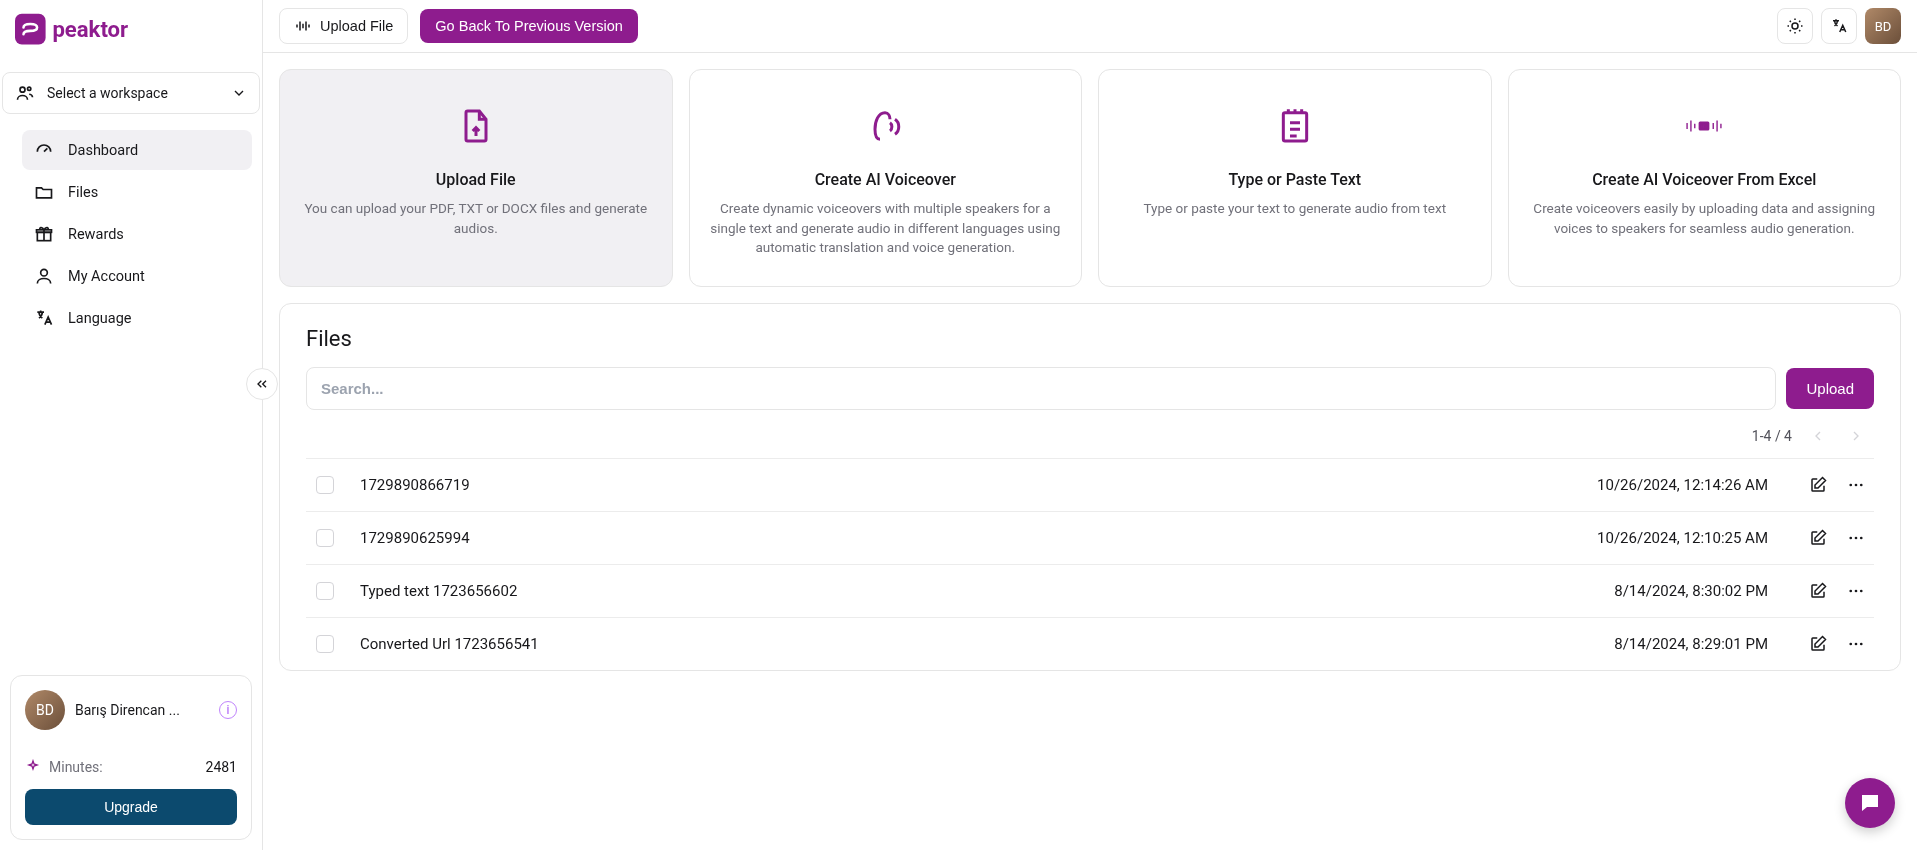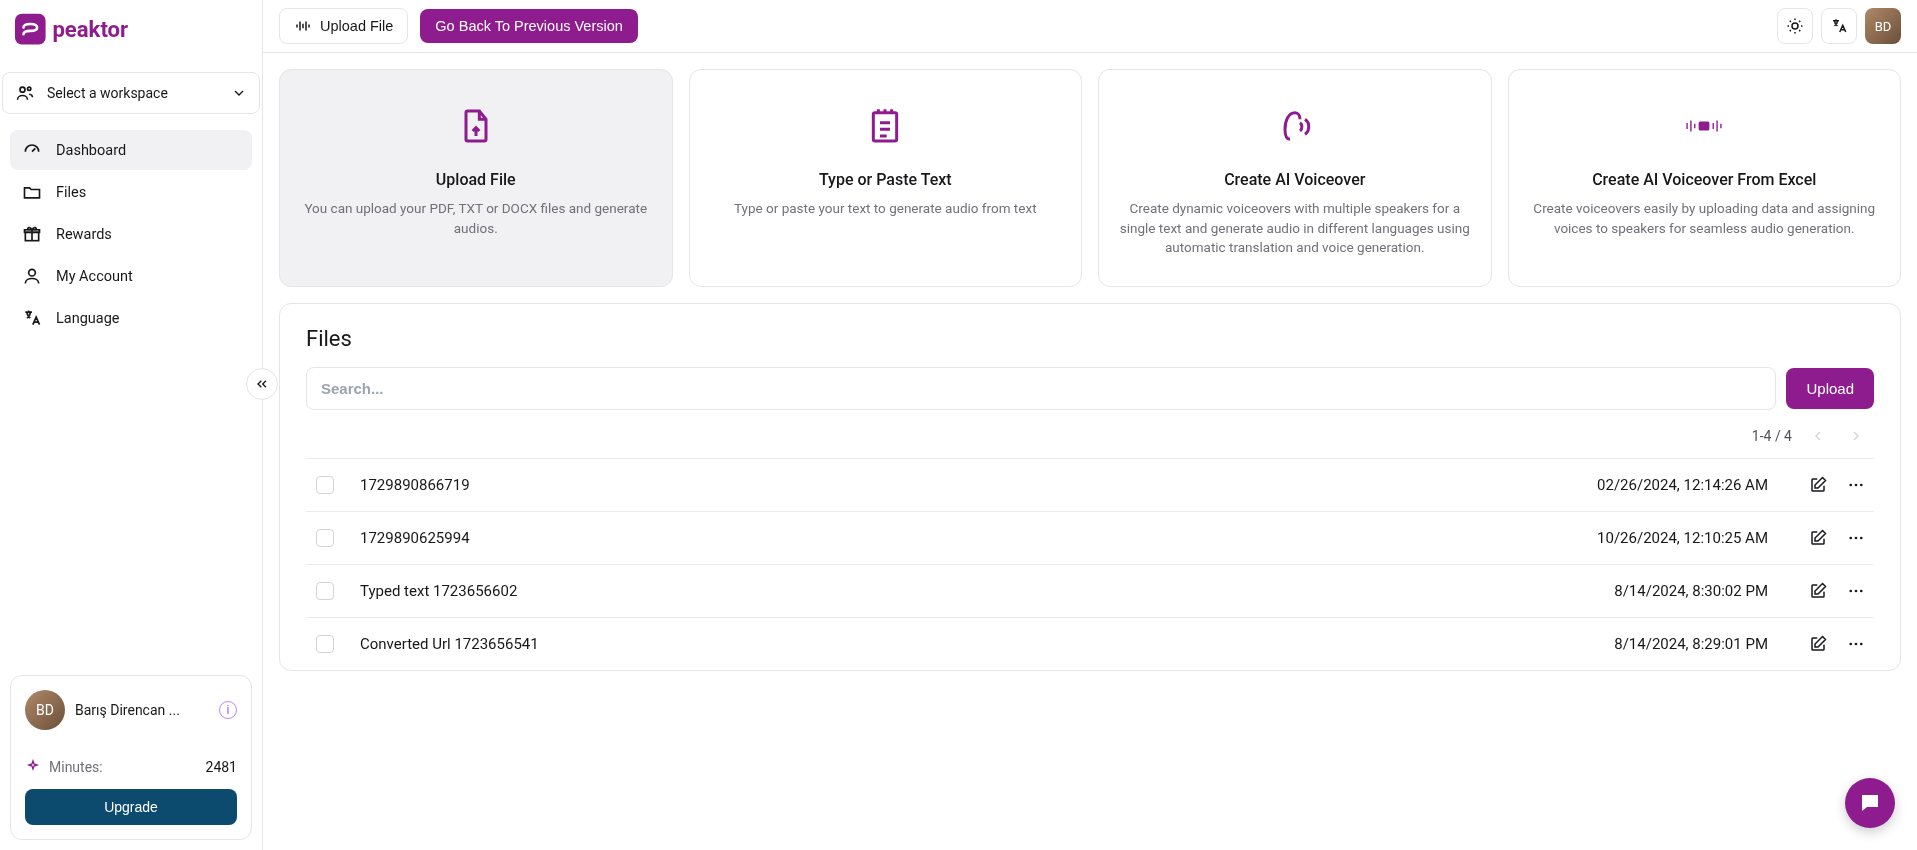--- a/index.html
+++ b/index.html
@@ -5,21 +5,21 @@
   * { box-sizing: border-box; margin: 0; padding: 0; }
   body { font-family: -apple-system, BlinkMacSystemFont, "Segoe UI", Roboto, sans-serif; color: #18181b; background: #fff; }
   .app { display: flex; height: 850px; width: 1917px; position: relative; }
 
   
   .sidebar { width: 263px; border-right: 1px solid #e5e5e5; display: flex; flex-direction: column; position: relative; }
   .logo { padding: 12px 15px 8px; }
   .logo svg { width: 170px; height: 36px; }
   .ws-select { margin: 12px 2px; padding: 10px 12px; border: 1px solid #e5e5e5; border-radius: 8px; display: flex; align-items: center; gap: 12px; background: #fff; cursor: pointer; }
   .ws-select span { flex: 1; font-size: 14px; color: #18181b; }
-  .nav { padding: 4px 10px; }
+  .nav { padding: 4px 10px; margin-left: 12px; }
   .nav-item { display: flex; align-items: center; gap: 14px; padding: 10px 12px; border-radius: 8px; cursor: pointer; font-size: 14.5px; color: #18181b; margin-bottom: 2px; }
   .nav-item.active { background: #f1f0f3; }
   .nav-item svg { width: 20px; height: 20px; flex-shrink: 0; }
 
   .sidebar-bottom { margin-top: auto; padding: 16px 10px 10px; }
   .user-card { border: 1px solid #e5e5e5; border-radius: 12px; padding: 14px; }
   .user-row { display: flex; align-items: center; gap: 10px; }
   .avatar { width: 40px; height: 40px; border-radius: 50%; background: linear-gradient(135deg,#b08968,#6b4f3a); display:flex; align-items:center; justify-content:center; color:#fff; font-size:14px;}
   .user-name { font-size: 14px; flex: 1; white-space: nowrap; overflow: hidden; text-overflow: ellipsis; }
   .info-badge { width: 18px; height: 18px; border-radius: 50%; border:1px solid #c084fc; color:#a855f7; font-size:12px; display:flex;align-items:center;justify-content:center;}
@@ -197,36 +197,36 @@
                 <path d="M14 3H7a1 1 0 00-1 1v16a1 1 0 001 1h10a1 1 0 001-1V8l-4-5z"></path>
                 <path d="M14 3v5h4M12 18v-5M10 15l2-2 2 2"></path>
               </svg>
             </div>
           <div class="card-title">Upload File</div>
           <div class="card-desc">You can upload your PDF, TXT or DOCX files and generate audios.</div>
         </div>
         <div class="card">
           <div class="card-icon">
               <svg viewBox="0 0 24 24" fill="none" stroke="currentColor" stroke-width="1.8">
-                <rect x="5" y="4" width="14" height="17" rx="1"></rect>
-                <path d="M8 4V2M12 4V2M16 4V2M9 10h6M9 14h6M9 18h4"></path>
-              </svg>
-            </div>
-          <div class="card-title">Type or Paste Text</div>
-          <div class="card-desc">Type or paste your text to generate audio from text</div>
+                <path d="M9 20c-3 0-3-4-3-6 0-5 2-10 6-10 2 0 3 2 3 4"></path>
+                <path d="M15 10c1.5 1 1.5 4 0 5M18 8c3 2 3 7 0 9"></path>
+              </svg>
+            </div>
+          <div class="card-title">Create AI Voiceover</div>
+          <div class="card-desc">Create dynamic voiceovers with multiple speakers for a single text and generate audio in different languages using automatic translation and voice generation.</div>
         </div>
         <div class="card">
           <div class="card-icon">
               <svg viewBox="0 0 24 24" fill="none" stroke="currentColor" stroke-width="1.8">
-                <path d="M9 20c-3 0-3-4-3-6 0-5 2-10 6-10 2 0 3 2 3 4"></path>
-                <path d="M15 10c1.5 1 1.5 4 0 5M18 8c3 2 3 7 0 9"></path>
-              </svg>
-            </div>
-          <div class="card-title">Create AI Voiceover</div>
-          <div class="card-desc">Create dynamic voiceovers with multiple speakers for a single text and generate audio in different languages using automatic translation and voice generation.</div>
+                <rect x="5" y="4" width="14" height="17" rx="1"></rect>
+                <path d="M8 4V2M12 4V2M16 4V2M9 10h6M9 14h6M9 18h4"></path>
+              </svg>
+            </div>
+          <div class="card-title">Type or Paste Text</div>
+          <div class="card-desc">Type or paste your text to generate audio from text</div>
         </div>
         <div class="card">
           <div class="card-icon">
               <svg viewBox="0 0 52 24" fill="none" stroke="currentColor" stroke-width="1.8">
                 <path d="M4 8v8M9 5v14M14 9v6"></path>
                 <path d="M38 8v8M43 5v14M48 9v6"></path>
                 <rect x="19" y="6" width="14" height="12" rx="2" fill="#8e1c8e" stroke="none"></rect>
                 <text x="26" y="15" font-size="6" fill="#fff" text-anchor="middle" font-family="inherit">xls</text>
               </svg>
             </div>
@@ -251,21 +251,21 @@
           <div class="pager-btn disabled">
             <svg width="16" height="16" viewBox="0 0 24 24" fill="none" stroke="currentColor" stroke-width="2">
                 <path d="M9 6l6 6-6 6"></path>
               </svg>
           </div>
         </div>
         <div class="table">
           <div class="row">
             <div class="chk"></div>
             <div class="row-name">1729890866719</div>
-            <div class="row-date">02/26/2024, 12:14:26 AM</div>
+            <div class="row-date">10/26/2024, 12:14:26 AM</div>
             <div class="row-actions">
               <div class="act">
                   <svg width="18" height="18" viewBox="0 0 24 24" fill="none" stroke="#18181b" stroke-width="2">
                     <path d="M11 4H5a1 1 0 00-1 1v14a1 1 0 001 1h14a1 1 0 001-1v-6M18 2l4 4-10 10H8v-4z"></path>
                   </svg>
                 </div>
               <div class="act">
                   <svg width="18" height="18" viewBox="0 0 24 24" fill="#18181b">
                     <circle cx="5" cy="12" r="1.8"></circle>
                     <circle cx="12" cy="12" r="1.8"></circle>

